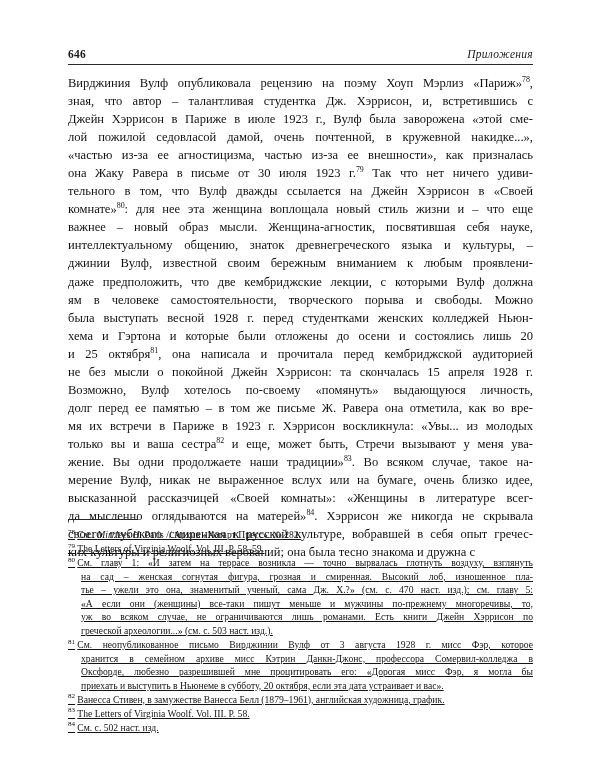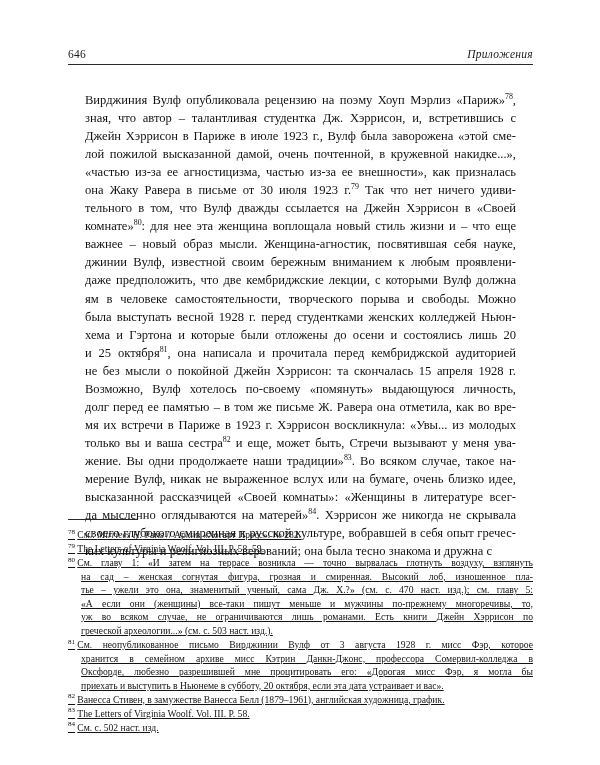--- a/index.html
+++ b/index.html
@@ -32,20 +32,21 @@
     width: 465px;
     height: 16px;
   }
   .runhead .folio {
     position: absolute;
     left: 0;
     top: 0;
     font-size: 11.5px;
     letter-spacing: 0.2px;
     color: #1a1a1a;
+    font-weight: bold;
   }
   .runhead .title {
     position: absolute;
     left: 0;
     top: 0;
     width: 465px;
     text-align: right;
     font-style: italic;
     font-size: 11.5px;
     letter-spacing: 0.3px;
@@ -61,21 +62,21 @@
   }
 
   
   .body {
     position: absolute;
     top: 74px;
     left: 0;
     width: 465px;
   }
   .body p {
-    margin: 17px;
+    margin: 0;
     font-size: 12.55px;
     line-height: 18.05px;
     text-align: justify;
     text-justify: inter-word;
     color: #131313;
     hyphens: manual;
   }
   .body p .ln {
     display: block;
     text-align: justify;
@@ -143,26 +144,27 @@
     <span class="folio">646</span>
     <span class="title">Приложения</span>
     <div class="rule"></div>
   </div>
 
   <div class="body">
     <p id="body-paragraph">
         <span class="ln">Вирджиния Вулф опубликовала рецензию на поэму Хоуп Мэрлиз «Париж»<sup>78</sup>,</span>
         <span class="ln">зная, что автор – талантливая студентка Дж. Хэррисон, и, встретившись с</span>
         <span class="ln">Джейн Хэррисон в Париже в июле 1923 г., Вулф была заворожена «этой сме-</span>
-        <span class="ln">лой пожилой высказанной дамой, очень почтенной, в кружевной накидке...»,</span>
+        <span class="ln">лой пожилой седовласой дамой, очень почтенной, в кружевной накидке...»,</span>
         <span class="ln">«частью из-за ее агностицизма, частью из-за ее внешности», как призналась</span>
         <span class="ln">она Жаку Равера в письме от 30 июля 1923 г.<sup>79</sup> Так что нет ничего удиви-</span>
         <span class="ln">тельного в том, что Вулф дважды ссылается на Джейн Хэррисон в «Своей</span>
         <span class="ln">комнате»<sup>80</sup>: для нее эта женщина воплощала новый стиль жизни и – что еще</span>
         <span class="ln">важнее – новый образ мысли. Женщина-агностик, посвятившая себя науке,</span>
+        <span class="ln">интеллектуальному общению, знаток древнегреческого языка и культуры, –</span>
         <span class="ln">джинии Вулф, известной своим бережным вниманием к любым проявлени-</span>
         <span class="ln">даже предположить, что две кембриджские лекции, с которыми Вулф должна</span>
         <span class="ln">ям в человеке самостоятельности, творческого порыва и свободы. Можно</span>
         <span class="ln">была выступать весной 1928 г. перед студентками женских колледжей Ньюн-</span>
         <span class="ln">хема и Гэртона и которые были отложены до осени и состоялись лишь 20</span>
         <span class="ln">и 25 октября<sup>81</sup>, она написала и прочитала перед кембриджской аудиторией</span>
         <span class="ln">не без мысли о покойной Джейн Хэррисон: та скончалась 15 апреля 1928 г.</span>
         <span class="ln">Возможно, Вулф хотелось по-своему «помянуть» выдающуюся личность,</span>
         <span class="ln">долг перед ее памятью – в том же письме Ж. Равера она отметила, как во вре-</span>
         <span class="ln">мя их встречи в Париже в 1923 г. Хэррисон воскликнула: «Увы... из молодых</span>

